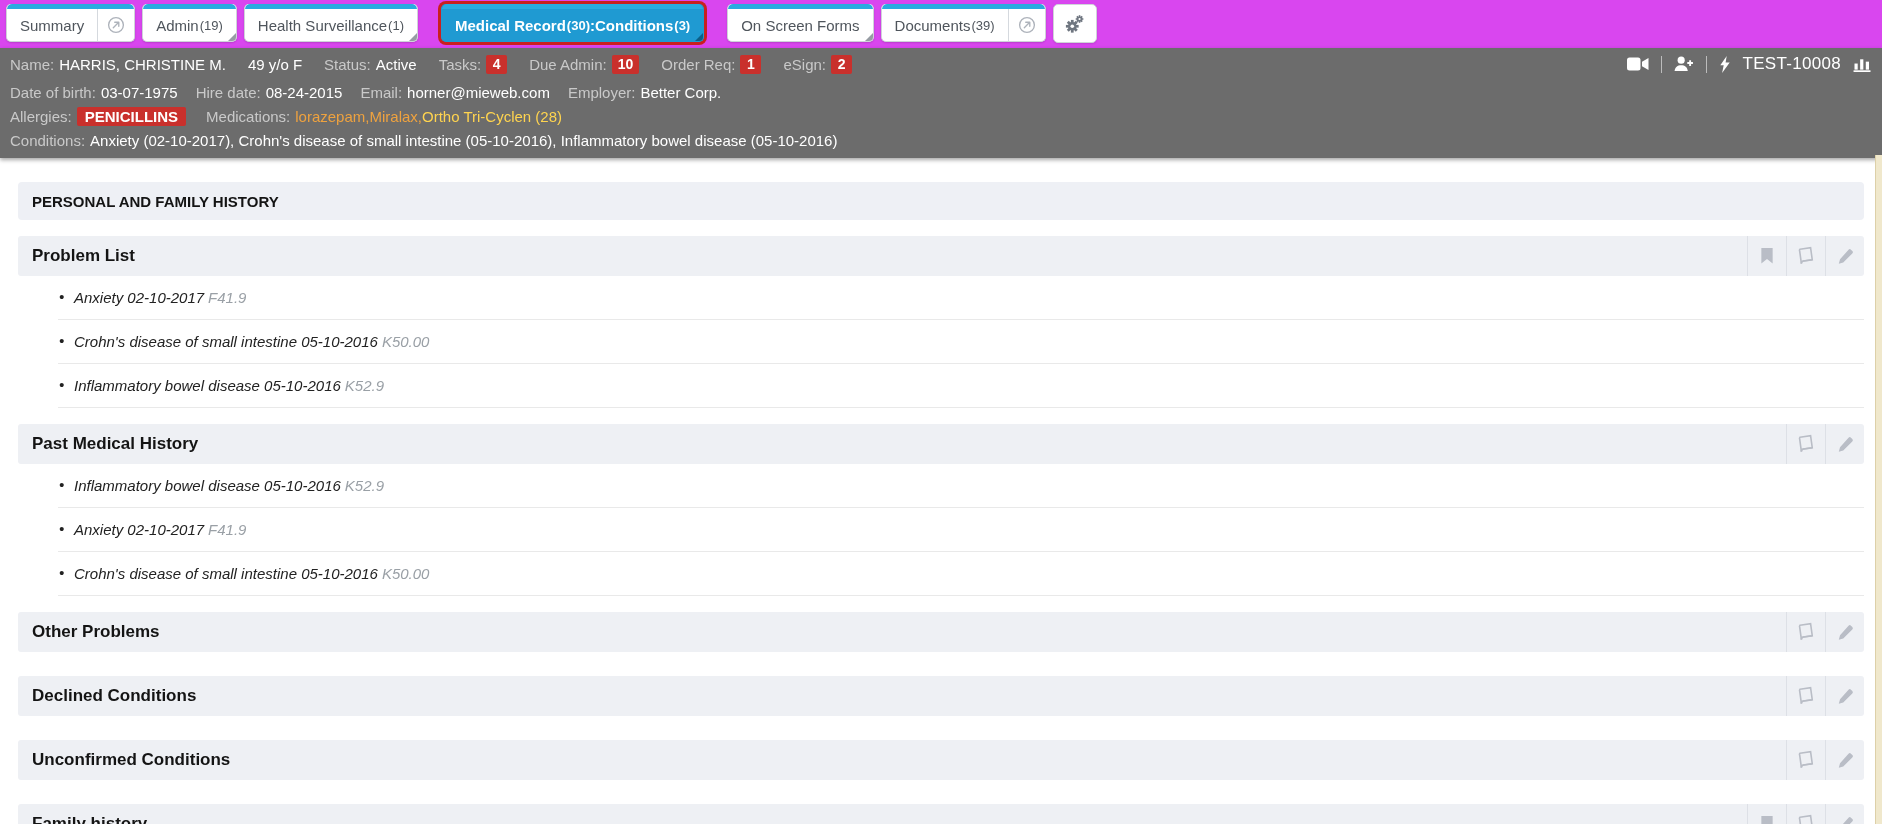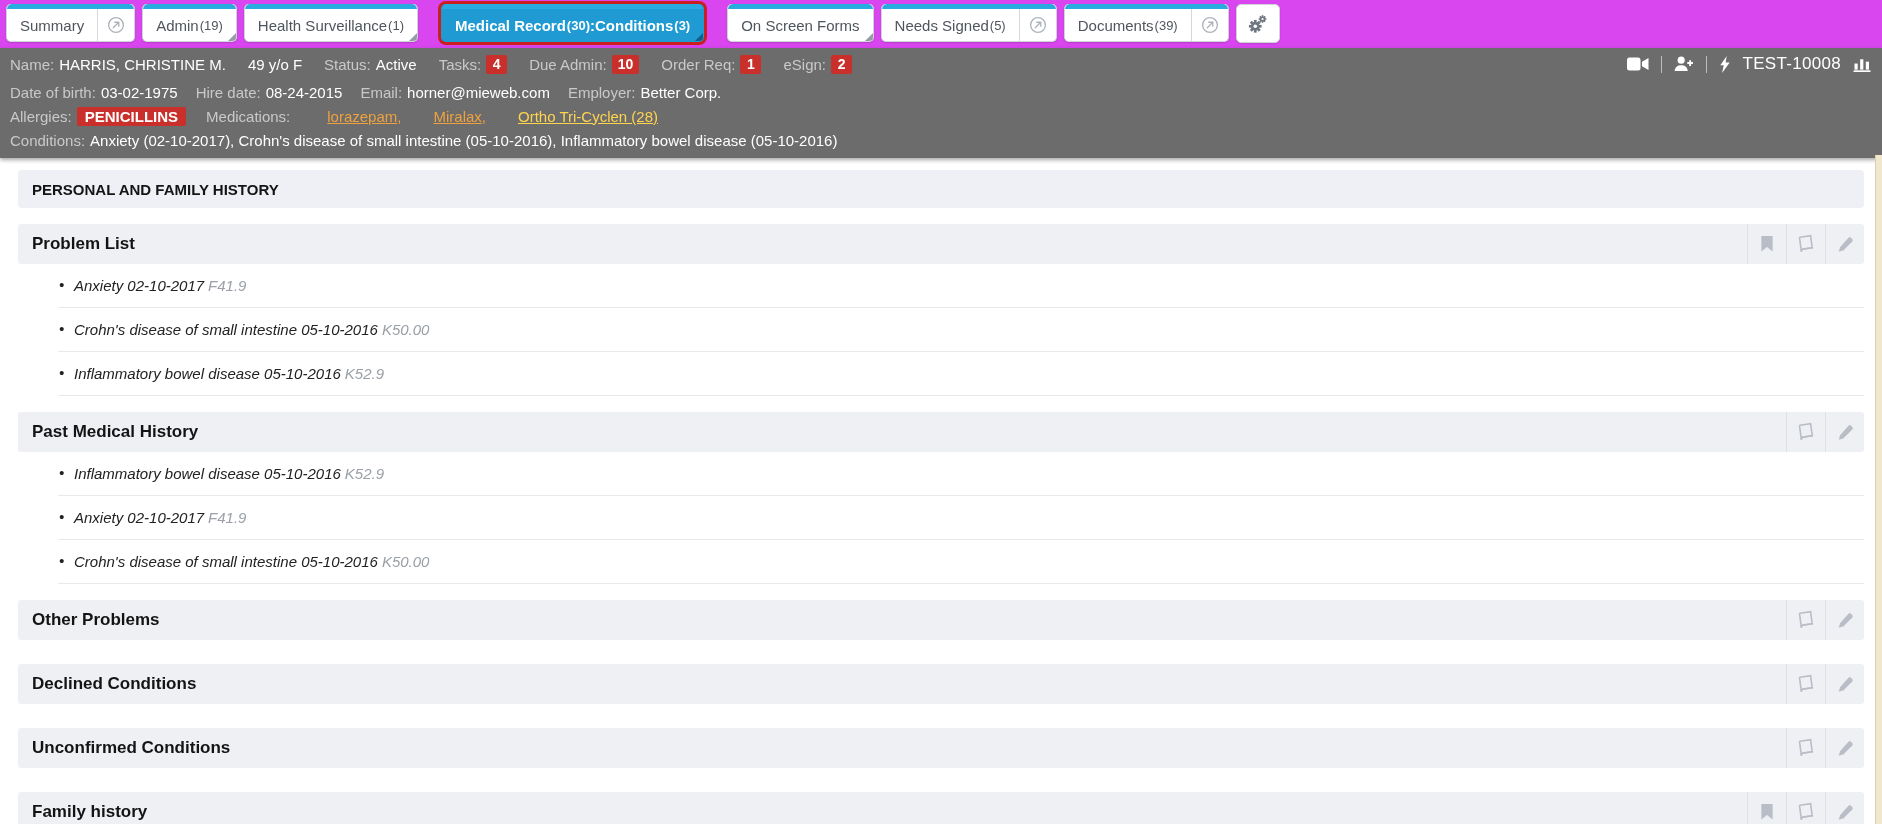--- a/index.html
+++ b/index.html
@@ -61,28 +61,28 @@
     line-height:19px;padding:0 6px;border-radius:2px;min-width:9px;text-align:center;
   }
   .allergy-badge{
     background:#c9302c;color:#fff;font-weight:bold;font-size:15px;
     padding:1px 8px;border-radius:2px;margin-right:20px;
   }
   .ph-right{margin-left:auto;display:flex;align-items:center;gap:12px;color:#fff;}
   .ph-sep{width:1px;height:17px;background:rgba(255,255,255,0.55);}
   .ph-icon{display:flex;align-items:center;cursor:pointer;}
   .station-id{font-size:17px;letter-spacing:0.3px;}
-  .med-link{text-decoration:underline;cursor:pointer;margin-left:32px;}
+  .med-link{cursor:pointer;}
   .tone-orange{color:#eea23f;}
   .tone-yellow{color:#ffd44f;}
   
   .content{padding:12px 18px 0 18px;background:#fff;}
   .title-band{
     background:#eef0f5;border-radius:4px;height:38px;display:flex;align-items:center;
-    padding:0 14px;font-weight:bold;font-size:15px;color:#141414;margin-bottom:6px;
+    padding:0 14px;font-weight:bold;font-size:15px;color:#141414;margin-bottom:6px;margin-top:12px;
   }
   .section{margin-bottom:12px;margin-top:16px;}
   .section.empty{margin-bottom:24px;text-align:right;}
   .sec-header{
     background:#eef0f4;border-radius:3px;height:40px;display:flex;align-items:center;
     padding-left:14px;overflow:hidden;
   }
   .sec-title{font-weight:bold;font-size:17px;color:#141414;}
   .sec-icons{margin-left:auto;display:flex;align-self:stretch;}
   .sec-icon{
@@ -139,32 +139,20 @@
           <span class="seg">:Conditions </span>
           <span class="seg-small">(3)</span>
         </div>
         <span class="fold"></span>
       </div>
       <div class="tab">
         <div class="tab-main">
           <span class="seg">On Screen Forms</span>
         </div>
         <span class="fold"></span>
-      </div>
-      <div class="tab">
-        <div class="tab-main">
-          <span class="seg">Needs Signed </span>
-          <span class="seg-small">(5)</span>
-        </div>
-        <span class="popout-seg">
-          <svg viewBox="0 0 20 20" width="18" height="18" fill="none" stroke="currentColor" stroke-width="1.5">
-            <circle cx="10" cy="10" r="8.2"></circle>
-            <path d="M7 13l6-6M8.6 6.9h4.5v4.5" stroke-linecap="round" stroke-linejoin="round"></path>
-          </svg>
-        </span>
       </div>
       <div class="tab">
         <div class="tab-main">
           <span class="seg">Documents </span>
           <span class="seg-small">(39)</span>
         </div>
         <span class="popout-seg">
           <svg viewBox="0 0 20 20" width="18" height="18" fill="none" stroke="currentColor" stroke-width="1.5">
             <circle cx="10" cy="10" r="8.2"></circle>
             <path d="M7 13l6-6M8.6 6.9h4.5v4.5" stroke-linecap="round" stroke-linejoin="round"></path>
@@ -251,21 +239,21 @@
               <rect x="7" y="3.5" width="3.4" height="11"></rect>
               <rect x="13" y="6" width="3.4" height="8.5"></rect>
               <rect x="0" y="15.2" width="18" height="1.8"></rect>
             </svg>
           </span>
         </div>
       </div>
     <div class="ph-row ph-row2" id="ph-row2">
         <span class="ph-field">
           <span class="ph-label">Date of birth:</span>
-          <span class="ph-value">03-02-1975</span>
+          <span class="ph-value">03-07-1975</span>
         </span>
         <span class="ph-field">
           <span class="ph-label">Hire date:</span>
           <span class="ph-value">08-24-2015</span>
         </span>
         <span class="ph-field">
           <span class="ph-label">Email:</span>
           <span class="ph-value">horner@mieweb.com</span>
         </span>
         <span class="ph-field">

